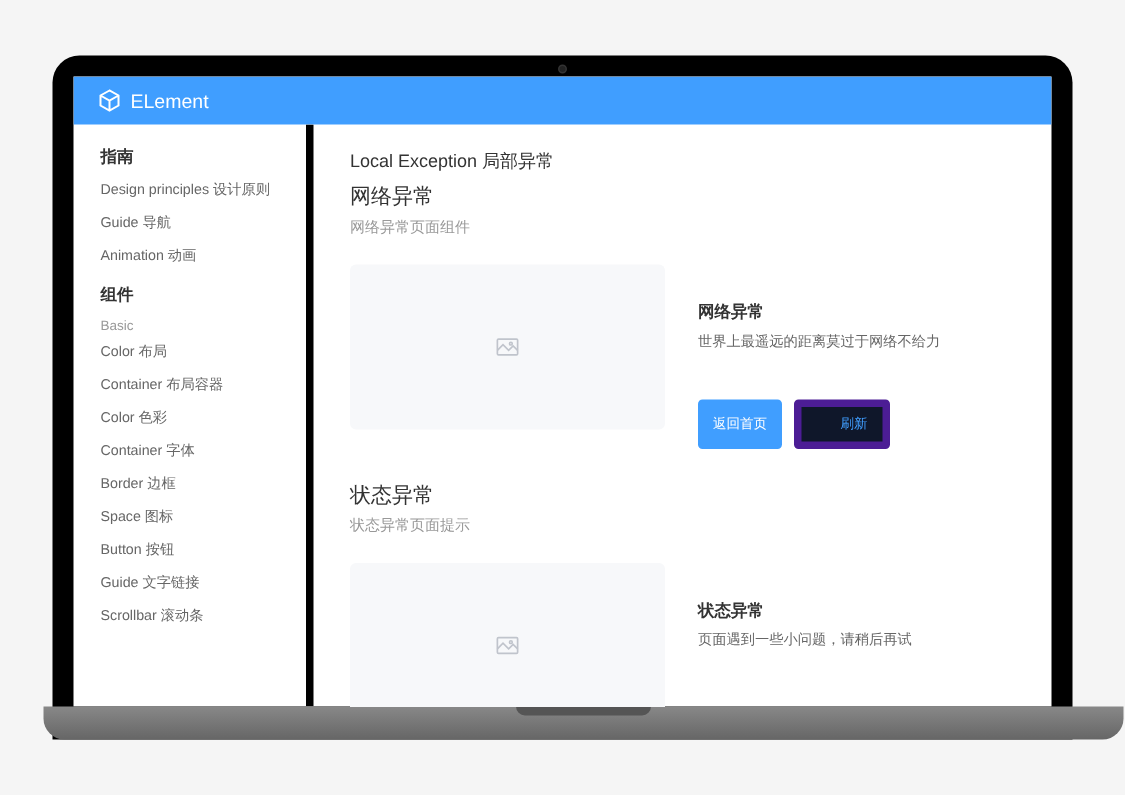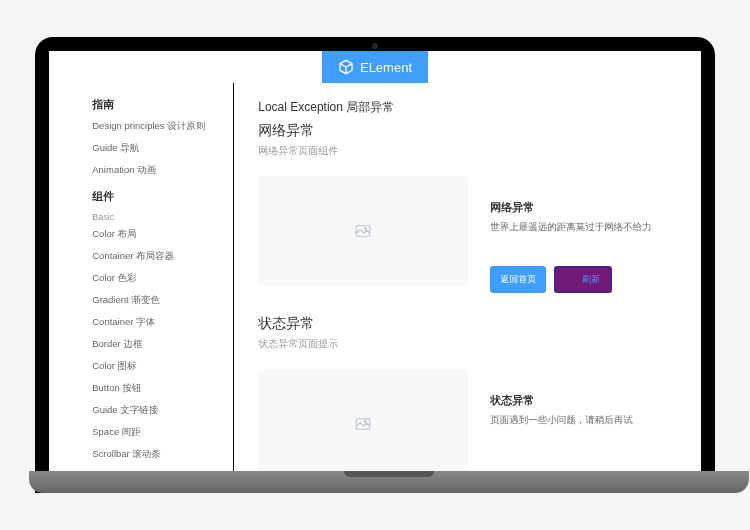--- a/index.html
+++ b/index.html
@@ -1,28 +1,28 @@
 <!DOCTYPE html>
 <html><head>
 <meta charset="utf-8">
 <style>
 * { margin: 0; padding: 0; box-sizing: border-box; font-family: -apple-system, BlinkMacSystemFont, "Segoe UI", sans-serif; }
 body { background: #f5f5f5; display: flex; justify-content: center; align-items: center; min-height: 530px; }
 .laptop { width: 680px; background: #000; border-radius: 18px 18px 0 0; padding: 14px 14px 0 14px; position: relative; }
 .camera { position: absolute; top: 6px; left: 50%; transform: translateX(-50%); width: 6px; height: 6px; background: #222; border-radius: 50%; border: 1px solid #333; }
-.screen { background: #fff; height: 420px; overflow: hidden; display: flex; flex-direction: column; align-items: center; }
+.screen { background: #fff; height: 420px; overflow: hidden; display: flex; flex-direction: column; }
 .base { width: 720px; height: 22px; background: linear-gradient(#888, #666); margin: 0 -20px; border-radius: 0 0 14px 14px; position: relative; }
 .notch { position: absolute; top: 0; left: 50%; transform: translateX(-50%); width: 90px; height: 6px; background: #555; border-radius: 0 0 6px 6px; }
 
 .topbar { background: #409eff; color: #fff; padding: 8px 16px; display: flex; align-items: center; gap: 6px; }
 .topbar .logo-icon { width: 16px; height: 16px; }
 .topbar .brand { font-size: 13px; font-weight: 500; }
 
 .main { flex: 1; display: flex; overflow: hidden; }
-.sidebar { width: 160px; border-right: 1px solid #000000; padding: 14px 0 14px 18px; overflow-y: auto; font-size: 10px; }
+.sidebar { width: 160px; border-right: 5px solid #000000; padding: 14px 0 14px 18px; overflow-y: auto; font-size: 10px; }
 .sidebar::-webkit-scrollbar { width: 0; }
 .side-group-title { font-weight: 600; color: #333; margin-bottom: 8px; font-size: 11px; }
 .side-item { color: #666; margin-bottom: 9px; cursor: pointer; font-size: 9.5px; }
 .side-sub { color: #999; font-size: 9px; margin-bottom: 6px; margin-top: 2px; }
 
 .content { flex: 1; padding: 16px 24px; overflow-y: auto; }
 .content::-webkit-scrollbar { width: 0; }
 .h1 { font-size: 12px; font-weight: 400; color: #333; margin-bottom: 6px; }
 .sub { font-size: 10px; color: #999; margin-bottom: 18px; }
 .h2 { font-size: 14px; font-weight: 500; color: #333; margin-bottom: 4px; }
@@ -30,21 +30,21 @@
 .example { display: flex; gap: 22px; margin-bottom: 22px; align-items: flex-start; }
 .placeholder { width: 210px; height: 110px; background: #f7f8fa; border-radius: 4px; display: flex; align-items: center; justify-content: center; }
 .placeholder svg { width: 18px; height: 18px; stroke: #c0c4cc; fill: none; stroke-width: 1.5; }
 
 .desc-block { padding-top: 24px; }
 .desc-title { font-size: 11px; font-weight: 600; color: #333; margin-bottom: 6px; }
 .desc-text { font-size: 9.5px; color: #666; margin-bottom: 10px; }
 .btn-row { display: flex; gap: 8px; margin-top: 32px; }
 .btn { font-size: 9px; padding: 5px 10px; border-radius: 3px; cursor: pointer; border: none; }
 .btn-primary { background: #409eff; color: #fff; }
-.btn-plain { background: #701a75; color: #409eff; border: 2px solid #4c1d95; padding-left: 26px; }
+.btn-plain { background: #0f172a; color: #409eff; border: 5px solid #4c1d95; padding-left: 26px; }
 </style>
 </head>
 <body>
 
 <div class="laptop">
   <div class="camera"></div>
   <div class="screen">
 
     <div class="topbar">
       <span class="logo-icon">
@@ -60,27 +60,25 @@
         <div class="side-group-title">指南</div>
         <div class="side-item">Design principles 设计原则</div>
         <div class="side-item">Guide 导航</div>
         <div class="side-item">Animation 动画</div>
 
         <div class="side-group-title" style="margin-top:12px">组件</div>
         <div class="side-sub">Basic</div>
         <div class="side-item">Color 布局</div>
         <div class="side-item">Container 布局容器</div>
         <div class="side-item">Color 色彩</div>
-        <div class="side-item">Gradient 渐变色</div>
         <div class="side-item">Container 字体</div>
         <div class="side-item">Border 边框</div>
-        <div class="side-item">Color 图标</div>
+        <div class="side-item">Space 图标</div>
         <div class="side-item">Button 按钮</div>
         <div class="side-item">Guide 文字链接</div>
-        <div class="side-item">Space 间距</div>
         <div class="side-item">Scrollbar 滚动条</div>
       </aside>
 
       <div class="content">
         <div class="h1">Local Exception 局部异常</div>
 
         <div class="h2">网络异常</div>
         <div class="sub">网络异常页面组件</div>
         <div class="example">
           <div class="placeholder">

